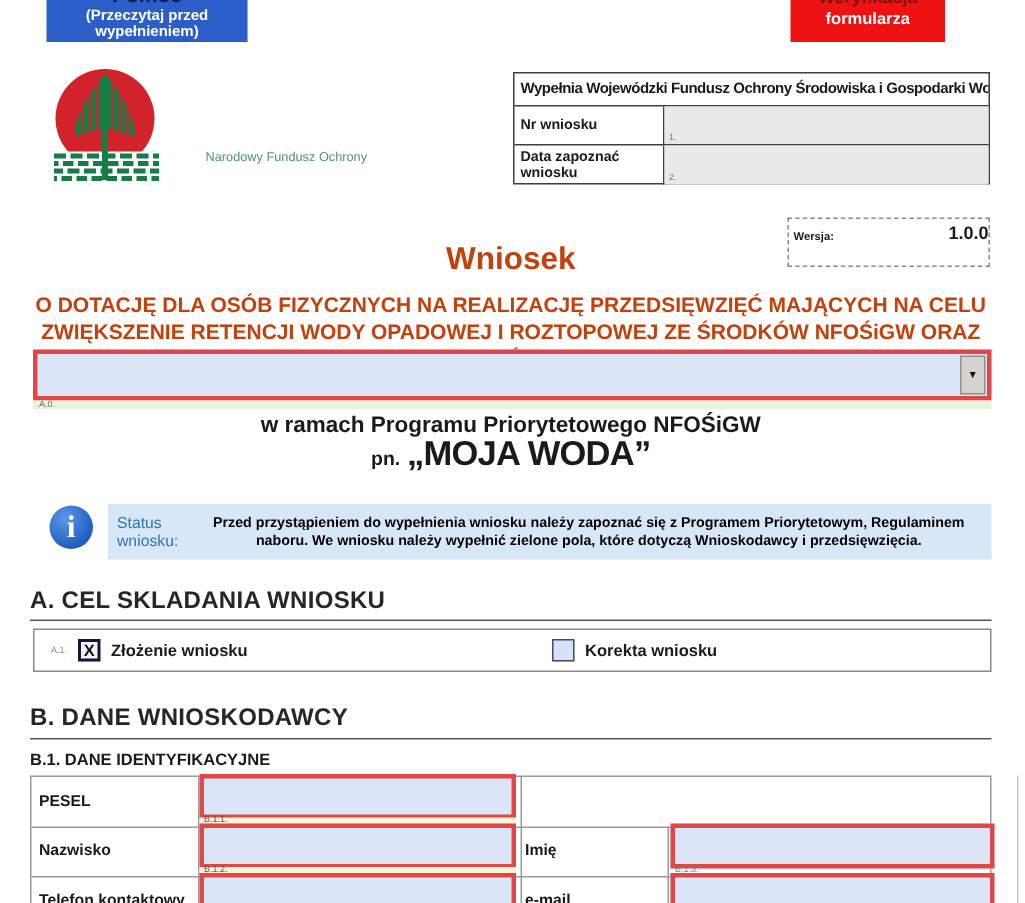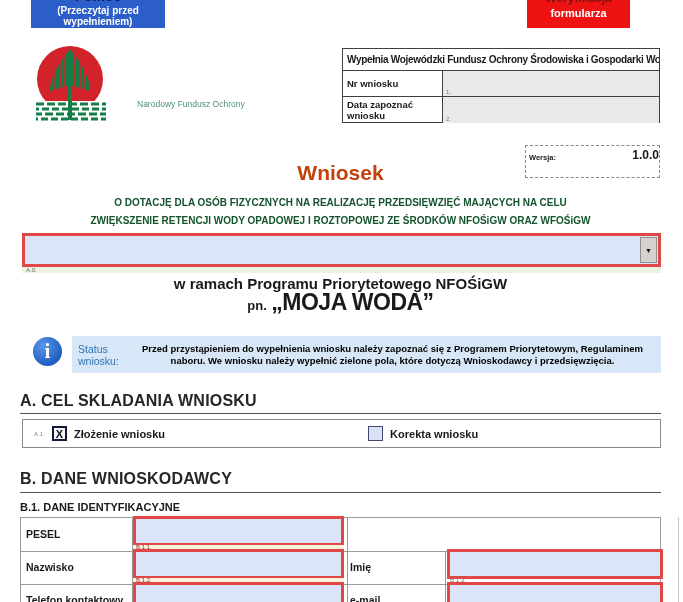--- a/index.html
+++ b/index.html
@@ -28,21 +28,21 @@
   .ot-ref{position:absolute;left:3px;bottom:1px;font-size:6px;color:#777;}
   
   #version-box{left:525px;top:145px;width:135px;height:33px;border:1px dashed #8a8a8a;box-sizing:border-box;background:#fff;}
   .vb-row{display:flex;height:16px;align-items:flex-end;gap:43px;}
   .vb-row+.vb-row{border-top:1px dashed #b5b5b5;}
   .vb-label{width:72px;font-size:7.5px;font-weight:bold;padding-left:3px;white-space:nowrap;}
   .vb-value{flex:1;font-size:12px;font-weight:bold;text-align:center;white-space:nowrap;}
   
   .center-band{left:20px;width:641px;text-align:center;}
   #main-title{top:161px;font-size:21px;font-weight:bold;color:#c2410c;}
-  #subtitle{top:194px;font-size:10px;font-weight:bold;line-height:18px;color:#14532d;}
+  #subtitle{top:194px;font-size:14px;font-weight:bold;line-height:18px;color:#c2410c;}
   
   #program-select{left:22px;top:233px;width:639px;height:34px;background:#dbe5f7;
       border:3px solid #e04848;box-sizing:border-box;}
   #program-select .dd{position:absolute;right:1px;top:1px;bottom:1px;width:17px;background:#d6d3ce;
       border:1px solid #8f8f8f;box-sizing:border-box;display:flex;align-items:center;justify-content:center;
       font-size:7px;color:#111;cursor:pointer;}
   #green-strip{left:22px;top:267px;width:639px;height:6px;background:#ebf3e0;}
   .tiny-ref{position:absolute;font-size:6px;color:#6b6b5a;line-height:6px;}
   #program-line{top:275px;font-size:15px;font-weight:bold;}
   #program-name-line{top:289px;}

